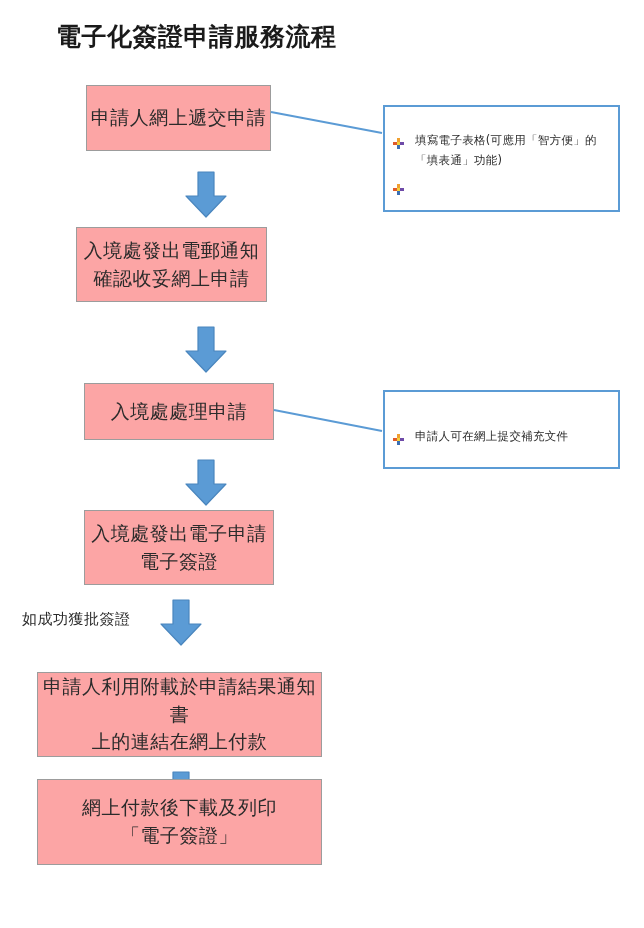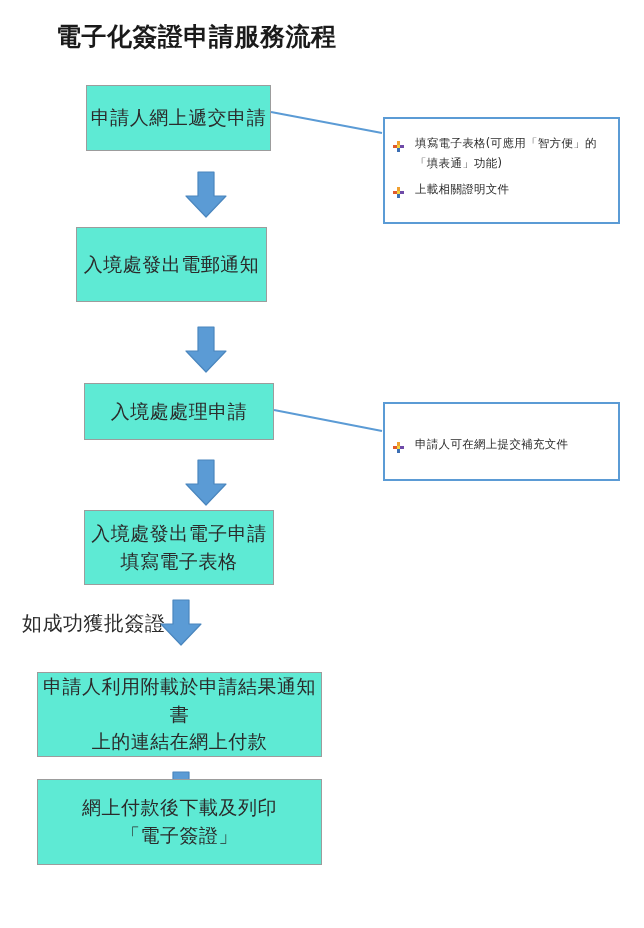--- a/index.html
+++ b/index.html
@@ -31,39 +31,38 @@
     font-weight: bold;
     letter-spacing: 0.5px;
     color: #1a1a1a;
     white-space: nowrap;
   }
 
   
   .proc-box {
     box-sizing: border-box;
     border: 1px solid #9c9c9c;
-    background: #5eead4;
+    background: #fca5a5;
     display: flex;
     align-items: center;
     justify-content: center;
     text-align: center;
     font-size: 19px;
     line-height: 1.45;
     color: #2b2b2b;
     letter-spacing: 0.5px;
   }
   .proc-box .linewrap { display: block; }
 
   
   .note-box {
     box-sizing: border-box;
     border: 2px solid #5B9BD5;
     background: #ffffff;
-    padding: 14px 10px 9px 8px;
-    margin-top: 12px;
+    padding: 23px 10px 9px 8px;
   }
   .note-list {
     margin: 0;
     padding: 0;
     list-style: none;
   }
   .note-item {
     display: flex;
     align-items: flex-start;
     margin-bottom: 6px;
@@ -86,21 +85,21 @@
   
   .arrow-down {
     position: absolute;
   }
 
   
   .connector { position: absolute; }
 
   
   .side-label {
-    font-size: 20px;
+    font-size: 15px;
     color: #2b2b2b;
     letter-spacing: 0.5px;
     white-space: nowrap;
   }
 </style>
 </head>
 <body>
 
 <div id="canvas">
 
@@ -133,32 +132,32 @@
       <li class="note-item">
         <span class="note-bullet">
           <svg width="11" height="11" viewBox="0 0 11 11">
             <rect x="4" y="0" width="3" height="4" fill="#F0A030"></rect>
             <rect x="4" y="7" width="3" height="4" fill="#3C6FB4"></rect>
             <rect x="0" y="4" width="4" height="3" fill="#E05A2B"></rect>
             <rect x="7" y="4" width="4" height="3" fill="#6E4AA8"></rect>
             <rect x="4" y="4" width="3" height="3" fill="#F2D23C"></rect>
           </svg>
         </span>
-        <span class="note-text">上載相關證明文件</span>
       </li>
     </ul>
   </div>
 
   <svg class="arrow-down" style="left:183px; top:170px;" width="46" height="50" viewBox="0 0 46 50">
     <polygon points="15,2 31,2 31,26 43,26 23,47 3,26 15,26" fill="#5B9BD5" stroke="#4A86BE" stroke-width="1.2" stroke-linejoin="round"></polygon>
   </svg>
 
   <div class="abs proc-box" style="left:76px; top:227px; width:191px; height:75px;">
     <div>
       <span class="linewrap">入境處發出電郵通知</span>
+      <span class="linewrap">確認收妥網上申請</span>
     </div>
   </div>
 
   <svg class="arrow-down" style="left:183px; top:325px;" width="46" height="50" viewBox="0 0 46 50">
     <polygon points="15,2 31,2 31,26 43,26 23,47 3,26 15,26" fill="#5B9BD5" stroke="#4A86BE" stroke-width="1.2" stroke-linejoin="round"></polygon>
   </svg>
 
   <div class="abs proc-box" style="left:84px; top:383px; width:190px; height:57px;align-items:center;">
     <div>
       <span class="linewrap">入境處處理申請</span>
@@ -186,21 +185,21 @@
     </ul>
   </div>
 
   <svg class="arrow-down" style="left:183px; top:458px;" width="46" height="50" viewBox="0 0 46 50">
     <polygon points="15,2 31,2 31,26 43,26 23,47 3,26 15,26" fill="#5B9BD5" stroke="#4A86BE" stroke-width="1.2" stroke-linejoin="round"></polygon>
   </svg>
 
   <div class="abs proc-box" style="left:84px; top:510px; width:190px; height:75px;">
     <div>
       <span class="linewrap">入境處發出電子申請</span>
-      <span class="linewrap">填寫電子表格</span>
+      <span class="linewrap">電子簽證</span>
     </div>
   </div>
 
   <div class="abs side-label" style="left:22px; top:610px;">如成功獲批簽證</div>
 
   <svg class="arrow-down" style="left:158px; top:598px;" width="46" height="50" viewBox="0 0 46 50">
     <polygon points="15,2 31,2 31,26 43,26 23,47 3,26 15,26" fill="#5B9BD5" stroke="#4A86BE" stroke-width="1.2" stroke-linejoin="round"></polygon>
   </svg>
 
   <div class="abs proc-box" style="left:37px; top:672px; width:285px; height:85px;">

